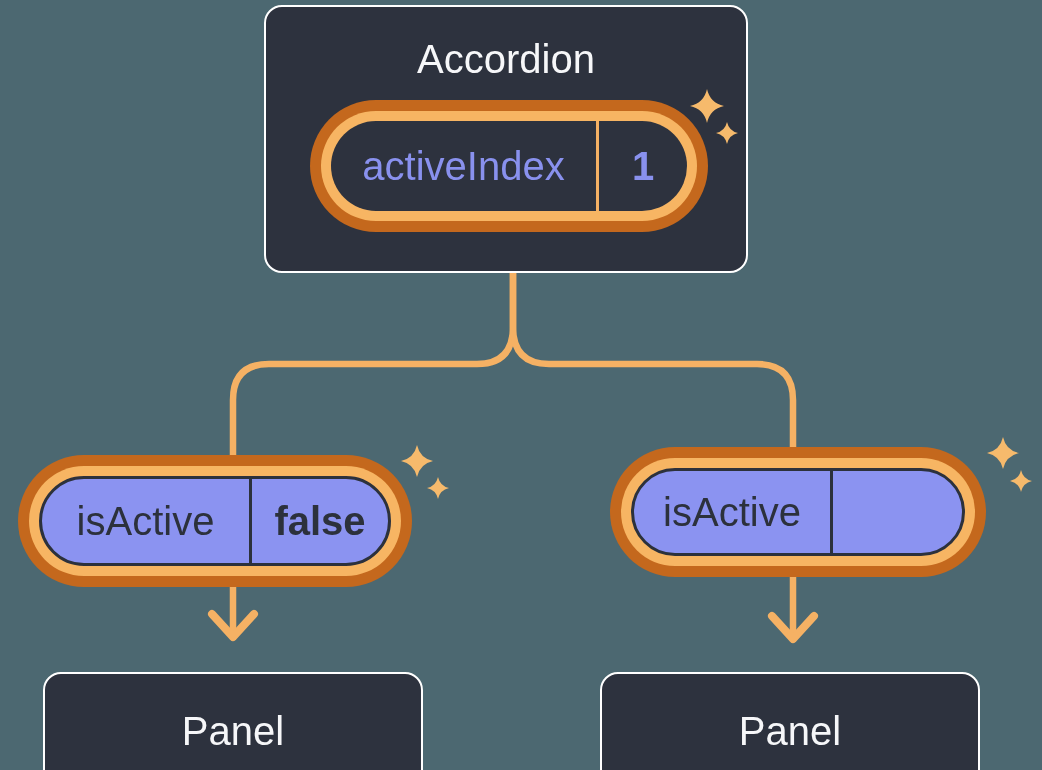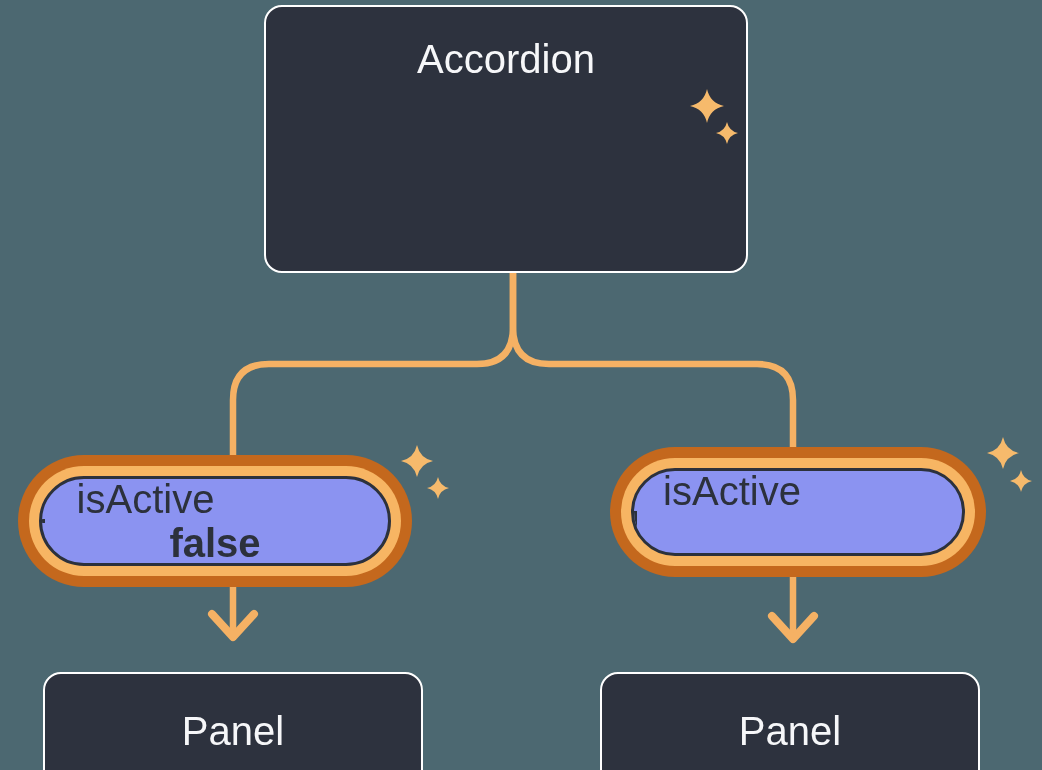--- a/index.html
+++ b/index.html
@@ -70,21 +70,21 @@
     width: 100%; height: 100%;
   }
   .state-pill {
     border-radius: 999px;
     width: 100%; height: 100%;
     display: flex;
     align-items: stretch;
     overflow: hidden;
   }
   .state-pill.dark   { background: var(--box-fill); }
-  .state-pill.purple { background: var(--pill-purple); border: 3px solid var(--dark-text); flex-direction: column; }
+  .state-pill.purple { background: var(--pill-purple); border: 3px solid var(--dark-text); }
 
   .ring-activeindex { left: 44px; top: 93px; width: 398px; height: 132px; }  
   .ring-isactive-left  { left: 18px;  top: 455px; width: 394px; height: 132px; }
   .ring-isactive-right { left: 610px; top: 447px; width: 376px; height: 130px; }
 
   .cell {
     display: flex; align-items: center; justify-content: center;
     font-size: 40px;
     line-height: 1;
   }
@@ -123,20 +123,29 @@
 
   <svg class="layer connector-layer" viewBox="0 0 1042 770">
     <path class="wire" d="M513 273 L513 327 Q513 364 477 364 L269 364 Q233 364 233 400 L233 632"></path>
     <path class="wire" d="M513 273 L513 327 Q513 364 549 364 L757 364 Q793 364 793 400 L793 634"></path>
     <path class="arrowhead" d="M212 614 L233 637 L254 614"></path>
     <path class="arrowhead" d="M772 616 L793 639 L814 616"></path>
   </svg>
 
   <div class="node-box accordion-box">
     <div class="node-title">Accordion</div>
+    <div class="state-ring ring-activeindex">
+      <div class="state-ring-inner">
+        <div class="state-pill dark">
+          <div class="cell label">activeIndex</div>
+          <div class="pill-divider"></div>
+          <div class="cell value">1</div>
+        </div>
+      </div>
+    </div>
   </div>
 
   <div class="state-ring ring-isactive-left">
     <div class="state-ring-inner">
       <div class="state-pill purple">
         <div class="cell label">isActive</div>
         <div class="pill-divider"></div>
         <div class="cell value">false</div>
       </div>
     </div>

